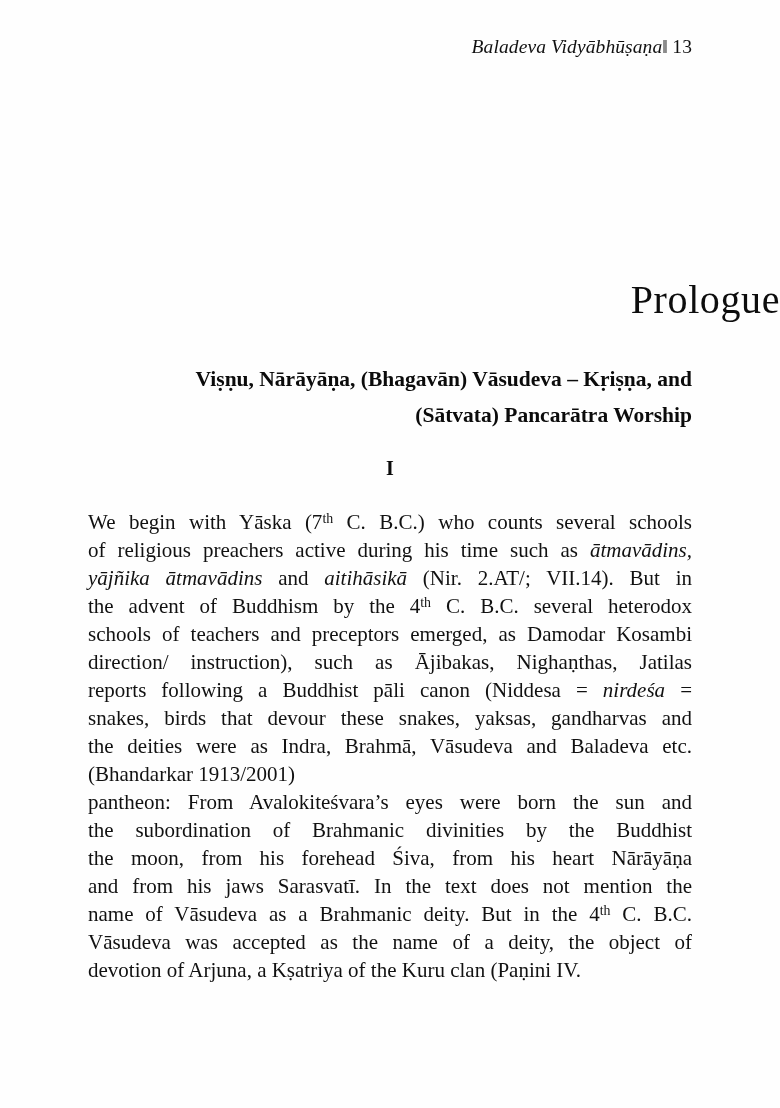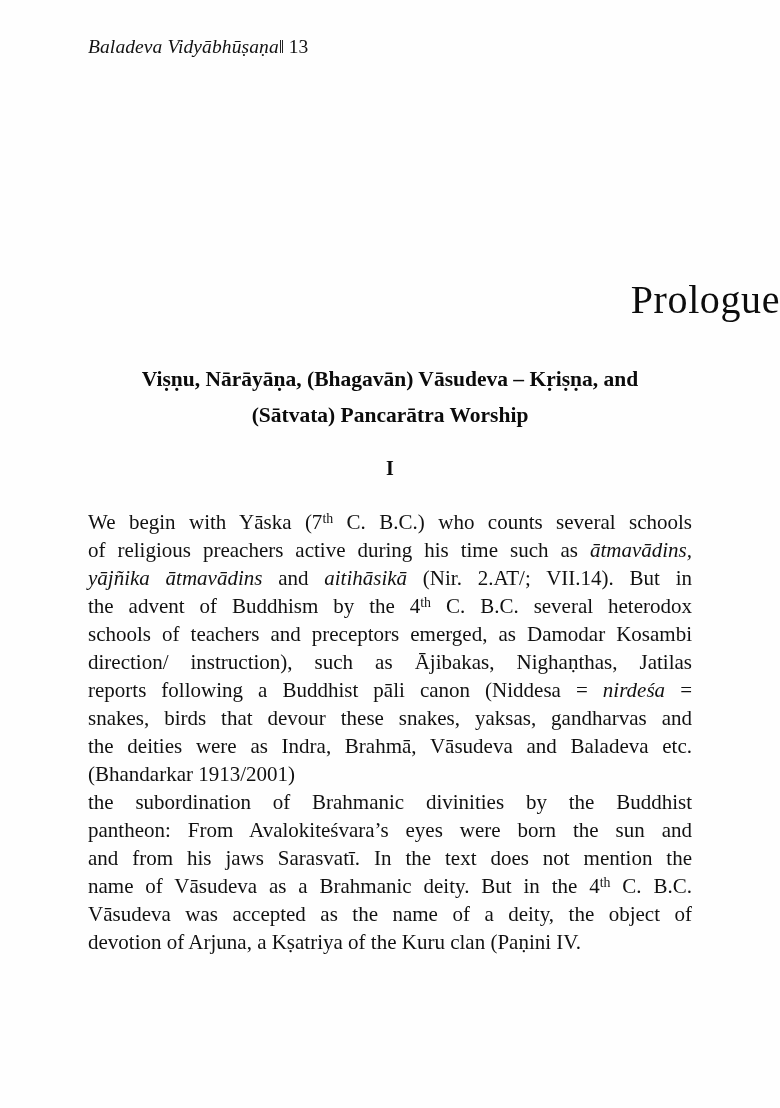--- a/index.html
+++ b/index.html
@@ -18,20 +18,21 @@
     background: #fefefe;
     overflow: hidden;
   }
 
   
   .running-head {
     position: absolute;
     top: 36px;
     left: 88px;
     width: 604px;
+    text-align: right;
     font-style: italic;
     font-size: 19.5px;
     letter-spacing: 0.1px;
     color: #111;
     white-space: nowrap;
   }
   .running-head .folio {
     font-style: normal;
   }
   .running-head .danda {
@@ -50,21 +51,21 @@
     font-weight: 400;
     letter-spacing: 0.6px;
     color: #0d0d0d;
   }
 
   .subtitle {
     position: absolute;
     top: 343px;
     left: 88px;
     width: 604px;
-    text-align: center;
+    text-align: right;
     font-size: 21.5px;
     font-weight: bold;
     line-height: 36px;
     color: #0b0b0b;
   }
   .subtitle .line {
     display: block;
     white-space: nowrap;
   }
 
@@ -141,22 +142,23 @@
       <span class="tline">the advent of Buddhism by the 4<sup>th</sup> C. B.C. several heterodox</span>
       <span class="tline">schools of teachers and preceptors emerged, as Damodar Kosambi</span>
       <span class="tline">direction/ instruction), such as Ājibakas, Nighaṇthas, Jatilas</span>
       <span class="tline">reports following a Buddhist pāli canon (Niddesa = <i>nirdeśa</i> =</span>
       <span class="tline">snakes, birds that devour these snakes, yaksas, gandharvas and</span>
       <span class="tline">the deities were as Indra, Brahmā, Vāsudeva and Baladeva etc.</span>
       <span class="tline flush">(Bhandarkar 1913/2001)</span>
     </p>
 
     <p class="para">
+      <span class="tline">pantheon: From Avalokiteśvara’s eyes were born the sun and</span>
       <span class="tline">the subordination of Brahmanic divinities by the Buddhist</span>
-      <span class="tline">pantheon: From Avalokiteśvara’s eyes were born the sun and</span>
+      <span class="tline">the moon, from his forehead Śiva, from his heart Nārāyāṇa</span>
       <span class="tline">and from his jaws Sarasvatī. In the text does not mention the</span>
       <span class="tline">name of Vāsudeva as a Brahmanic deity. But in the 4<sup>th</sup> C. B.C.</span>
       <span class="tline">Vāsudeva was accepted as the name of a deity, the object of</span>
       <span class="tline flush">devotion of Arjuna, a Kṣatriya of the Kuru clan (Paṇini IV.</span>
     </p>
 
   </div>
 
 </div>
 

